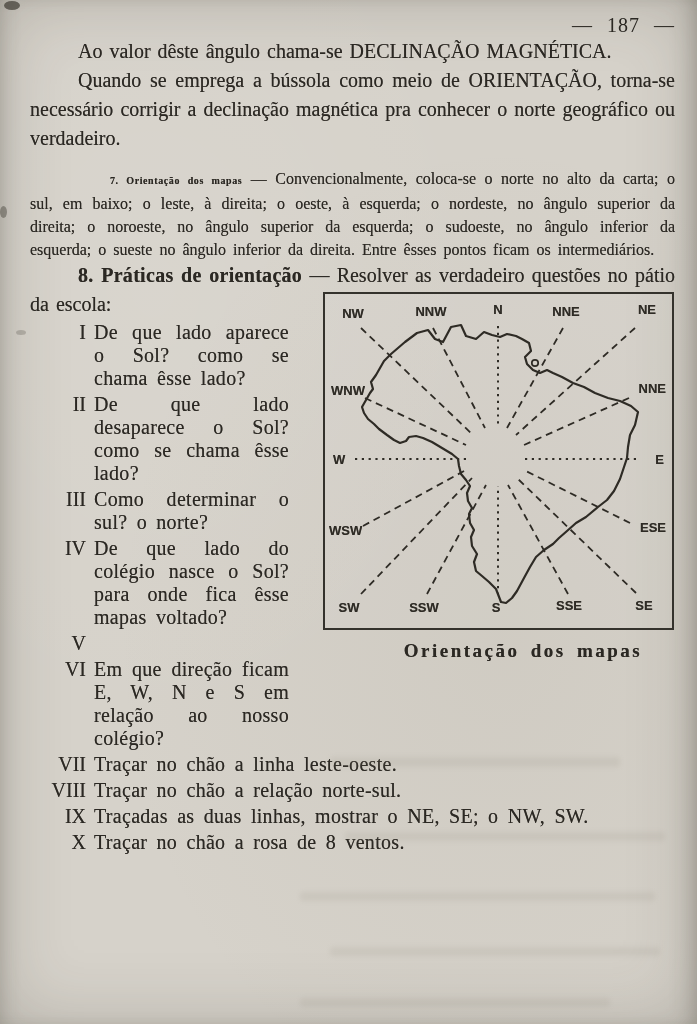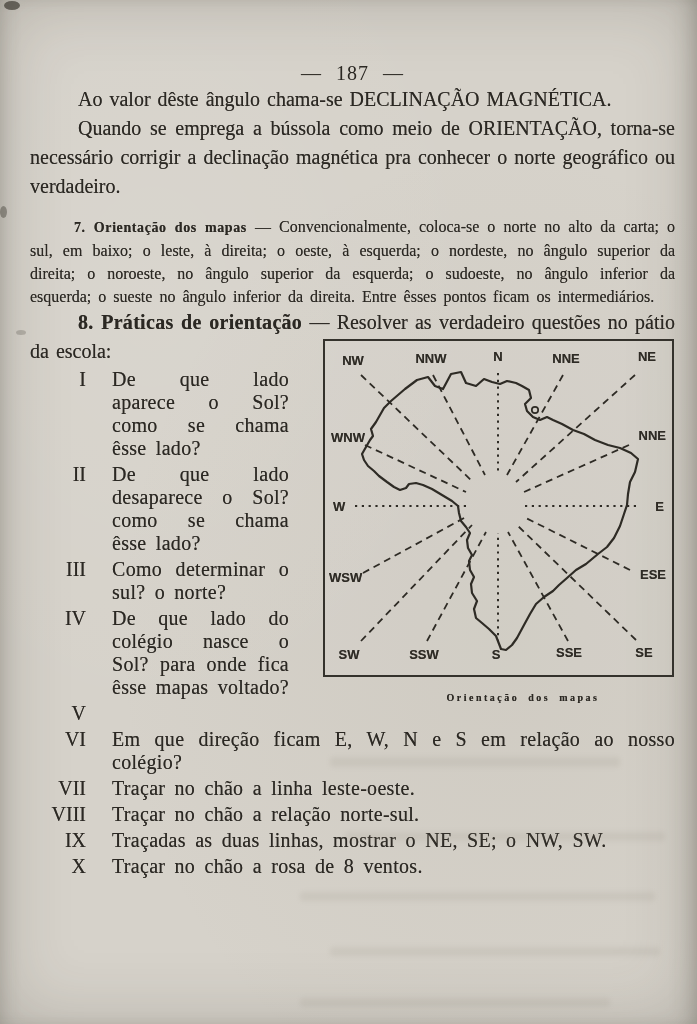--- a/index.html
+++ b/index.html
@@ -18,25 +18,24 @@
     background:
       radial-gradient(ellipse at 22% 28%, rgba(255,255,255,0.07), transparent 45%),
       radial-gradient(ellipse at 72% 62%, rgba(125,115,95,0.07), transparent 55%),
       #d6d2ca;
     box-shadow:
       inset 0 0 70px rgba(60,55,45,0.22),
       inset -16px 0 26px -16px rgba(60,55,45,0.38),
       inset 14px 0 22px -16px rgba(60,55,45,0.30);
   }
   .pageno {
-    text-align: center;
+    text-align: right;
     font-size: 20px;
     letter-spacing: 1px;
     word-spacing: 8px;
-    margin-top: 48px;
   }
   p.body {
     font-size: 20px;
     line-height: 29px;
     text-align: justify;
     text-indent: 48px;
     word-spacing: 2px;
     margin: 0;
     text-shadow: 0 0 0.5px rgba(43,40,35,0.6);
   }
@@ -44,59 +43,59 @@
   .p2 { margin-top: 6px; }
   .sec7 {
     margin: 14px 0 0;
     font-size: 16px;
     line-height: 23px;
     text-align: justify;
     text-indent: 44px;
     word-spacing: 3px;
     text-shadow: 0 0 0.4px rgba(43,40,35,0.6);
   }
-  .sec7 b { font-size: 14px; letter-spacing: 0.6px; }
+  .sec7 b { font-size: 10px; letter-spacing: 0.6px; margin-left: 36px; }
   .s8 { margin-top: 9px; }
   .s8 b { letter-spacing: 0.3px; }
   .figfloat {
     float: right;
     width: 352px;
     margin: 2px 0 8px 6px;
     display: block;
     padding-left: 28px;
   }
   .figfloat svg {
     display: block;
     border: 2.5px solid #34322c;
     background: rgba(255,255,255,0.04);
   }
   .figcaption {
     display: block;
     text-align: center;
     margin-top: 6px;
-    font-size: 10px;
+    font-size: 19px;
     font-weight: bold;
     letter-spacing: 2.5px;
     word-spacing: 4px;
   }
   .qlist { margin-top: 2px; }
   .qitem {
     display: flex;
     font-size: 20px;
     line-height: 23px;
     margin-bottom: 3px;
     text-shadow: 0 0 0.5px rgba(43,40,35,0.6);
   }
   .qnum {
     flex: 0 0 56px;
     text-align: right;
   }
   .qtxt {
     flex: 1;
-    margin-left: 26px;
+    margin-left: 8px;
     text-align: justify;
     word-spacing: 4px;
     letter-spacing: 0.3px;
   }
   .ghost {
     position: absolute;
     background: #8e887a;
     opacity: 0.13;
     filter: blur(2.5px);
     border-radius: 3px;

